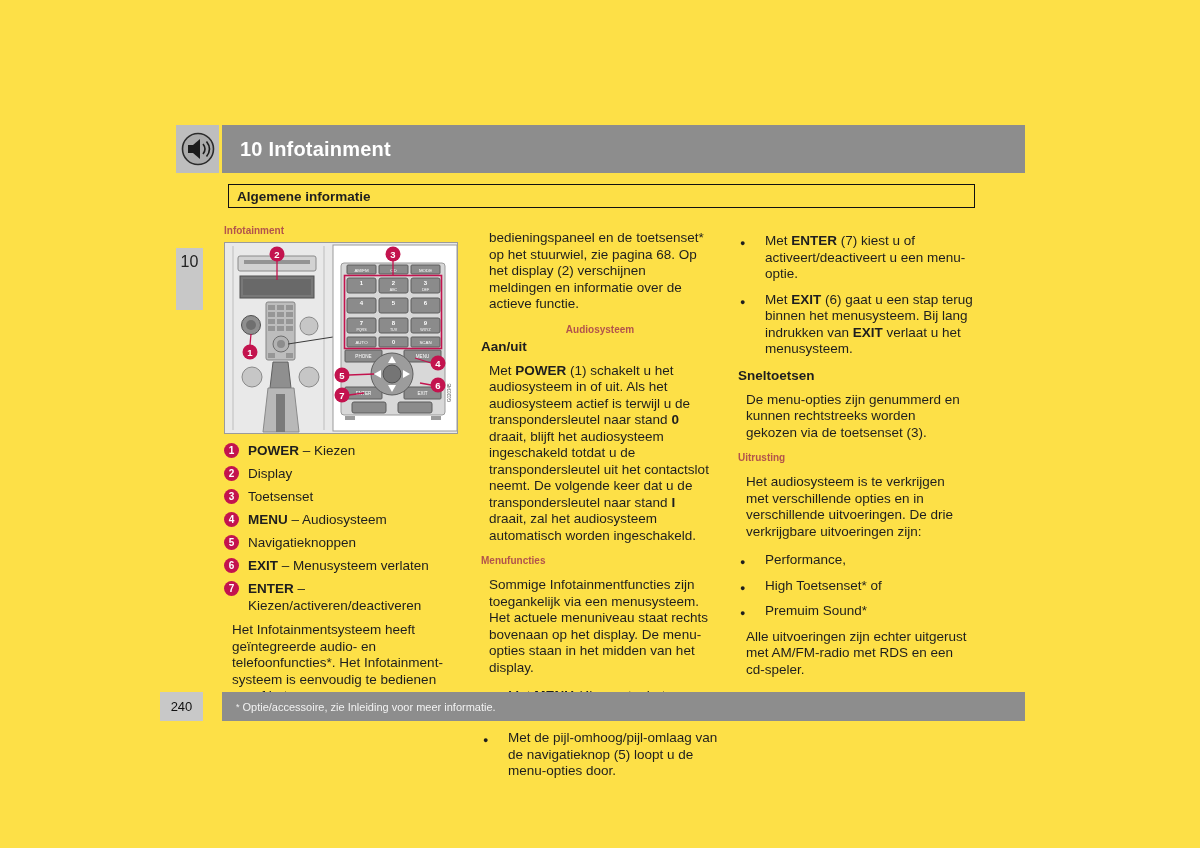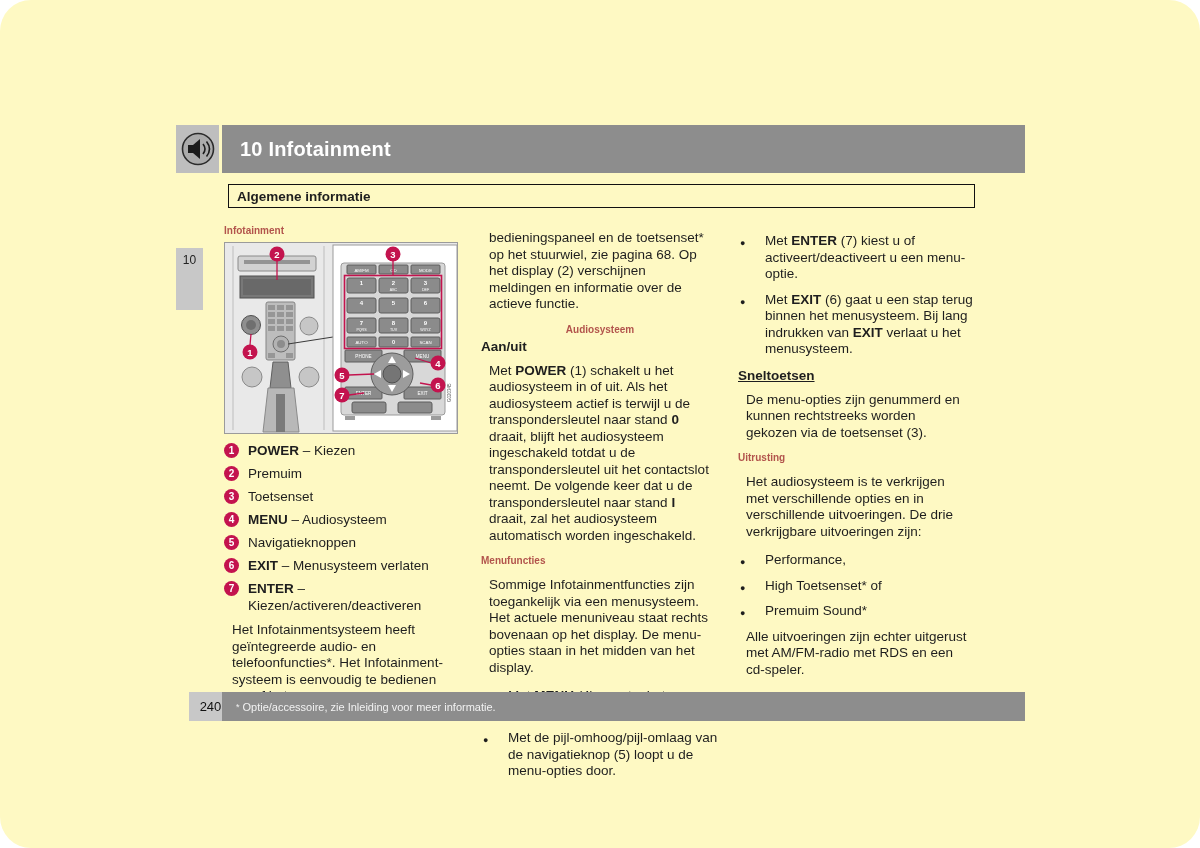--- a/index.html
+++ b/index.html
@@ -1,55 +1,55 @@
 <!DOCTYPE html>
 <html><head>
 <meta charset="utf-8">
 <style>
   html,body{margin:0;padding:0;background:#fff;}
-  .page{position:relative;width:1200px;height:848px;background:#fef9c3;overflow:hidden;
-        font-family:"Liberation Sans",sans-serif;color:#1e1e1e;border-radius:31px;}
+  .page{position:relative;width:1200px;height:848px;background:#fde047;overflow:hidden;
+        font-family:"Liberation Sans",sans-serif;color:#1e1e1e;}
 
   
   .hdr-icon-box{position:absolute;left:176px;top:125px;width:43px;height:48px;background:#bebebe;
         display:flex;align-items:center;justify-content:center;}
   .hdr-bar{position:absolute;left:222px;top:125px;width:803px;height:48px;background:#8d8d8d;
         color:#fff;font-size:20px;font-weight:bold;display:flex;align-items:center;
         padding-left:18px;box-sizing:border-box;letter-spacing:.2px;}
   .section-box{position:absolute;left:228px;top:184px;width:747px;height:24px;border:1.5px solid #111;
         box-sizing:border-box;font-weight:bold;font-size:13.5px;display:flex;align-items:center;
         padding-left:8px;}
   .side-tab{position:absolute;left:176px;top:248px;width:27px;height:62px;background:#c8c8c8;
-        font-size:12px;color:#222;text-align:center;padding-top:5px;box-sizing:border-box;}
+        font-size:16px;color:#222;text-align:center;padding-top:5px;box-sizing:border-box;}
 
   
   .col{position:absolute;top:222px;width:238px;font-size:13.5px;line-height:16.5px;color:#1e1e1e;}
   .col1{left:224px;} .col2{left:481px;} .col3{left:738px;}
   .col p{margin:8px;}
   h3.red{color:#b2544c;font-size:10px;line-height:17px;margin:0;font-weight:bold;}
   h4.sub{font-size:13.5px;line-height:17px;margin:0;font-weight:bold;color:#1e1e1e;}
-  .mt5{margin-top:5px;} .mt8{margin-top:8px;text-decoration:underline;} .mt10{margin-top:10px;} .mt12{margin-top:12px;}
+  .mt5{margin-top:5px;} .mt8{margin-top:8px;} .mt10{margin-top:10px;} .mt12{margin-top:12px;}
   .mt14{margin-top:14px;text-align:center;} .mt16{margin-top:16px;}
 
   ul.bullets{list-style:none;margin:12px 0 0 0;padding:0;}
   ul.bullets li{position:relative;padding-left:27px;margin-bottom:9px;}
   ul.bullets li::before{content:"●";position:absolute;left:2px;top:2px;font-size:9px;color:#1e1e1e;}
 
   
   .legend{margin-top:8px;}
   .legend-item{display:flex;align-items:flex-start;margin-bottom:6px;}
   .legend-num{flex:0 0 15px;width:15px;height:15px;border-radius:50%;background:#c3134e;color:#fff;
         font-size:10px;font-weight:bold;text-align:center;line-height:15px;margin:1px 9px 0 0;}
   .legend-txt{line-height:17px;}
 
   
   .diagram{display:block;margin-top:3px;}
 
   
-  .pagenum-box{position:absolute;left:189px;top:692px;width:43px;height:29px;background:#c8c8c8;
+  .pagenum-box{position:absolute;left:160px;top:692px;width:43px;height:29px;background:#c8c8c8;
         display:flex;align-items:center;justify-content:center;font-size:13px;color:#111;}
   .ftr-bar{position:absolute;left:222px;top:692px;width:803px;height:29px;background:#8d8d8d;
         color:#f2f2f2;font-size:11px;display:flex;align-items:center;padding-left:14px;
         box-sizing:border-box;}
   .ftr-bar sup{font-size:9px;margin-right:3px;line-height:0;}
   b{font-weight:bold;}
 </style>
 </head>
 <body>
 
@@ -218,21 +218,21 @@
       <text x="227" y="160" transform="rotate(-90 227 160)" font-size="4.5" fill="#555" font-family="Liberation Sans, sans-serif">G020345</text>
     </svg>
 
     <div class="legend">
       <div class="legend-item">
           <span class="legend-num">1</span>
           <span class="legend-txt"><b>POWER</b><span> – Kiezen</span></span>
         </div>
       <div class="legend-item">
           <span class="legend-num">2</span>
-          <span class="legend-txt"><span>Premuim</span></span>
+          <span class="legend-txt"><span>Display</span></span>
         </div>
       <div class="legend-item">
           <span class="legend-num">3</span>
           <span class="legend-txt"><span>Toetsenset</span></span>
         </div>
       <div class="legend-item">
           <span class="legend-num">4</span>
           <span class="legend-txt"><b>MENU</b><span> – Audiosysteem</span></span>
         </div>
       <div class="legend-item">

